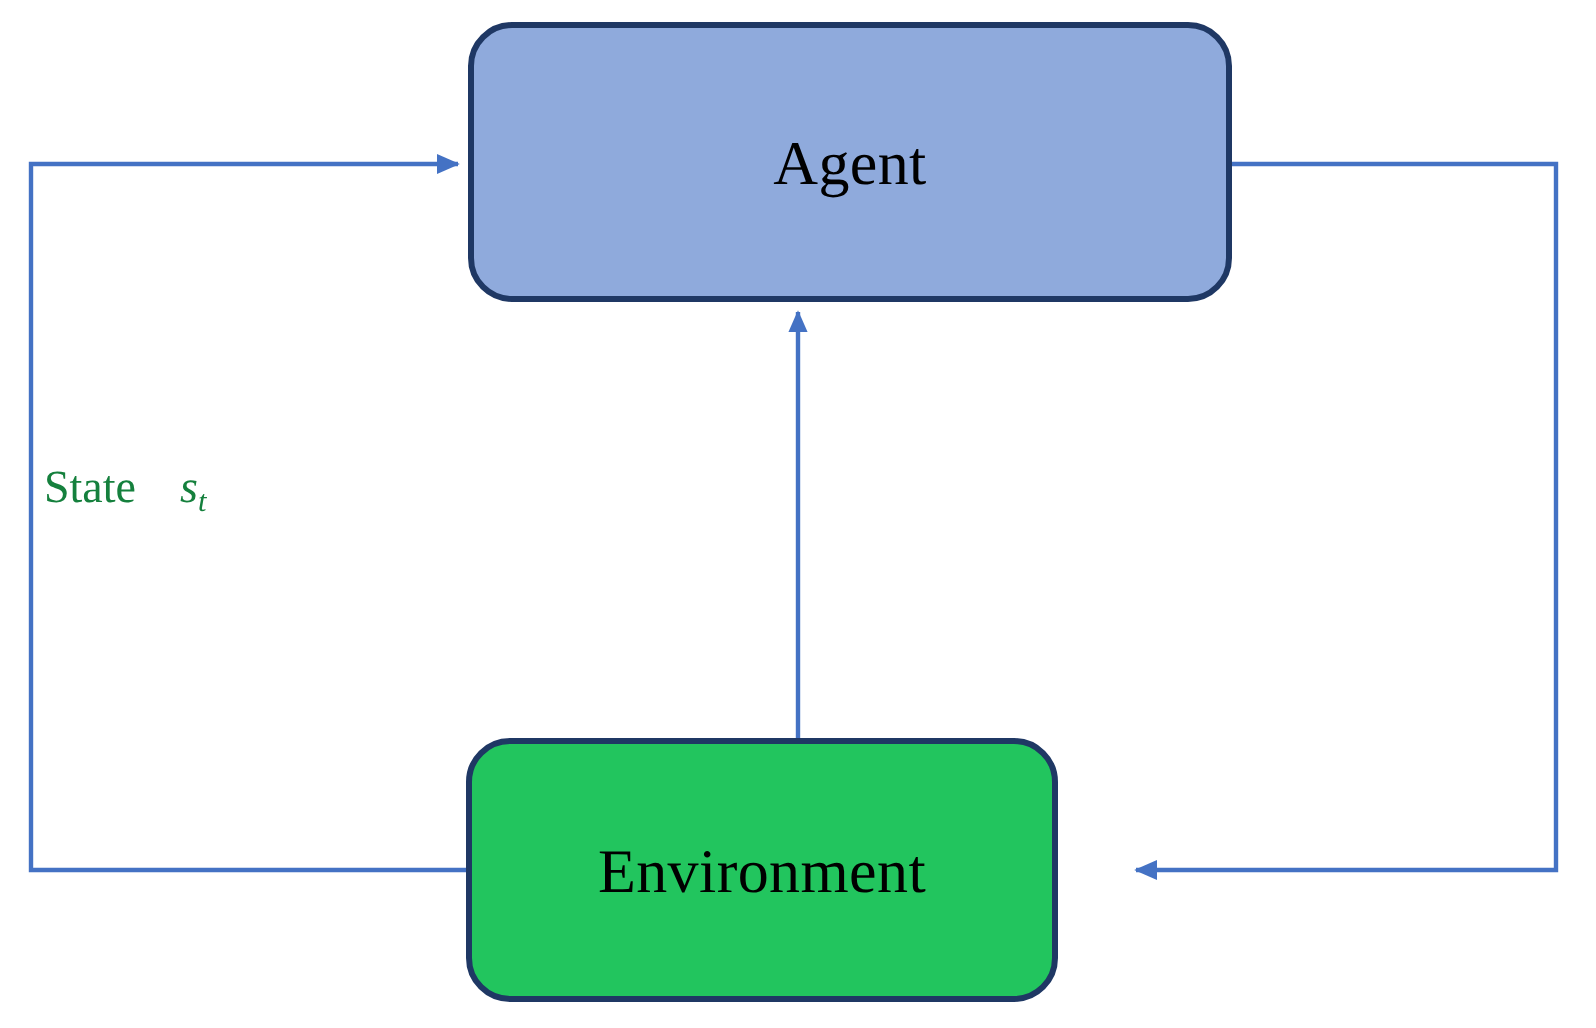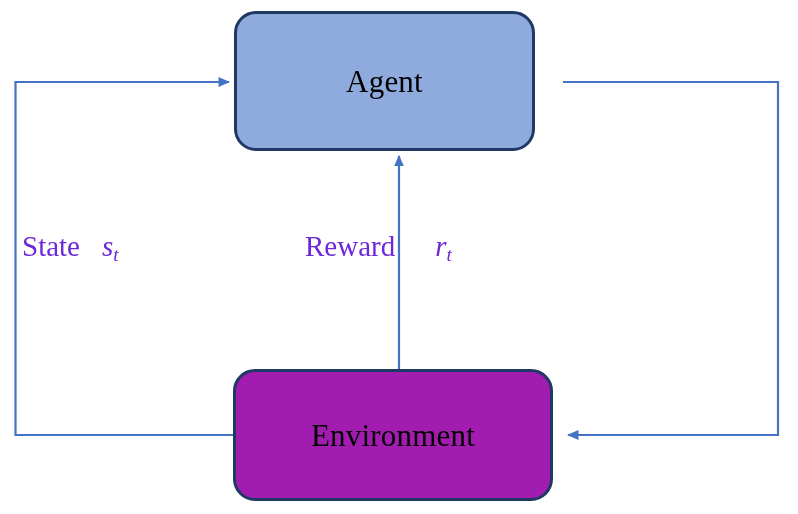--- a/index.html
+++ b/index.html
@@ -30,44 +30,44 @@
     display: flex;
     align-items: center;
     justify-content: center;
     border: 3px solid #1F3864;
     border-radius: 22px;
     z-index: 2;
   }
   #node-agent {
     left: 234px;
     top: 11px;
-    width: 301px;
+    width: 382px;
     height: 140px;
     background: #8FAADC;
   }
   #node-environment {
     left: 233px;
     top: 369px;
-    width: 320px;
+    width: 296px;
     height: 132px;
-    background: #a21caf;
+    background: #22c55e;
   }
   .node-label {
     font-family: "Liberation Serif", serif;
     font-size: 31px;
     color: #000000;
     line-height: 1;
     letter-spacing: 0.2px;
   }
   .edge-label {
     position: absolute;
     z-index: 3;
     font-family: "Liberation Serif", serif;
-    font-size: 29px;
-    color: #6d28d9;
+    font-size: 23px;
+    color: #15803d;
     white-space: nowrap;
     line-height: 1;
   }
   #label-state   { left: 22px;  top: 232px; }
   #label-reward  { left: 305px; top: 232px; }
   #label-action  { left: 646px; top: 232px; }
   .sym {
     font-style: italic;
     font-family: "Liberation Serif", serif;
   }
@@ -110,18 +110,15 @@
   </div>
 
   <div class="node" id="node-environment">
     <span class="node-label">Environment</span>
   </div>
 
   <div class="edge-label" id="label-state">
     <span>State</span><span class="gap-wide"></span><span class="sym"><span>s</span><sub>t</sub></span>
   </div>
 
-  <div class="edge-label" id="label-reward">
-    <span>Reward</span><span class="gap-reward"></span><span class="sym"><span>r</span><sub>t</sub></span>
-  </div>
 
 
 </div>
 
 </body></html>

